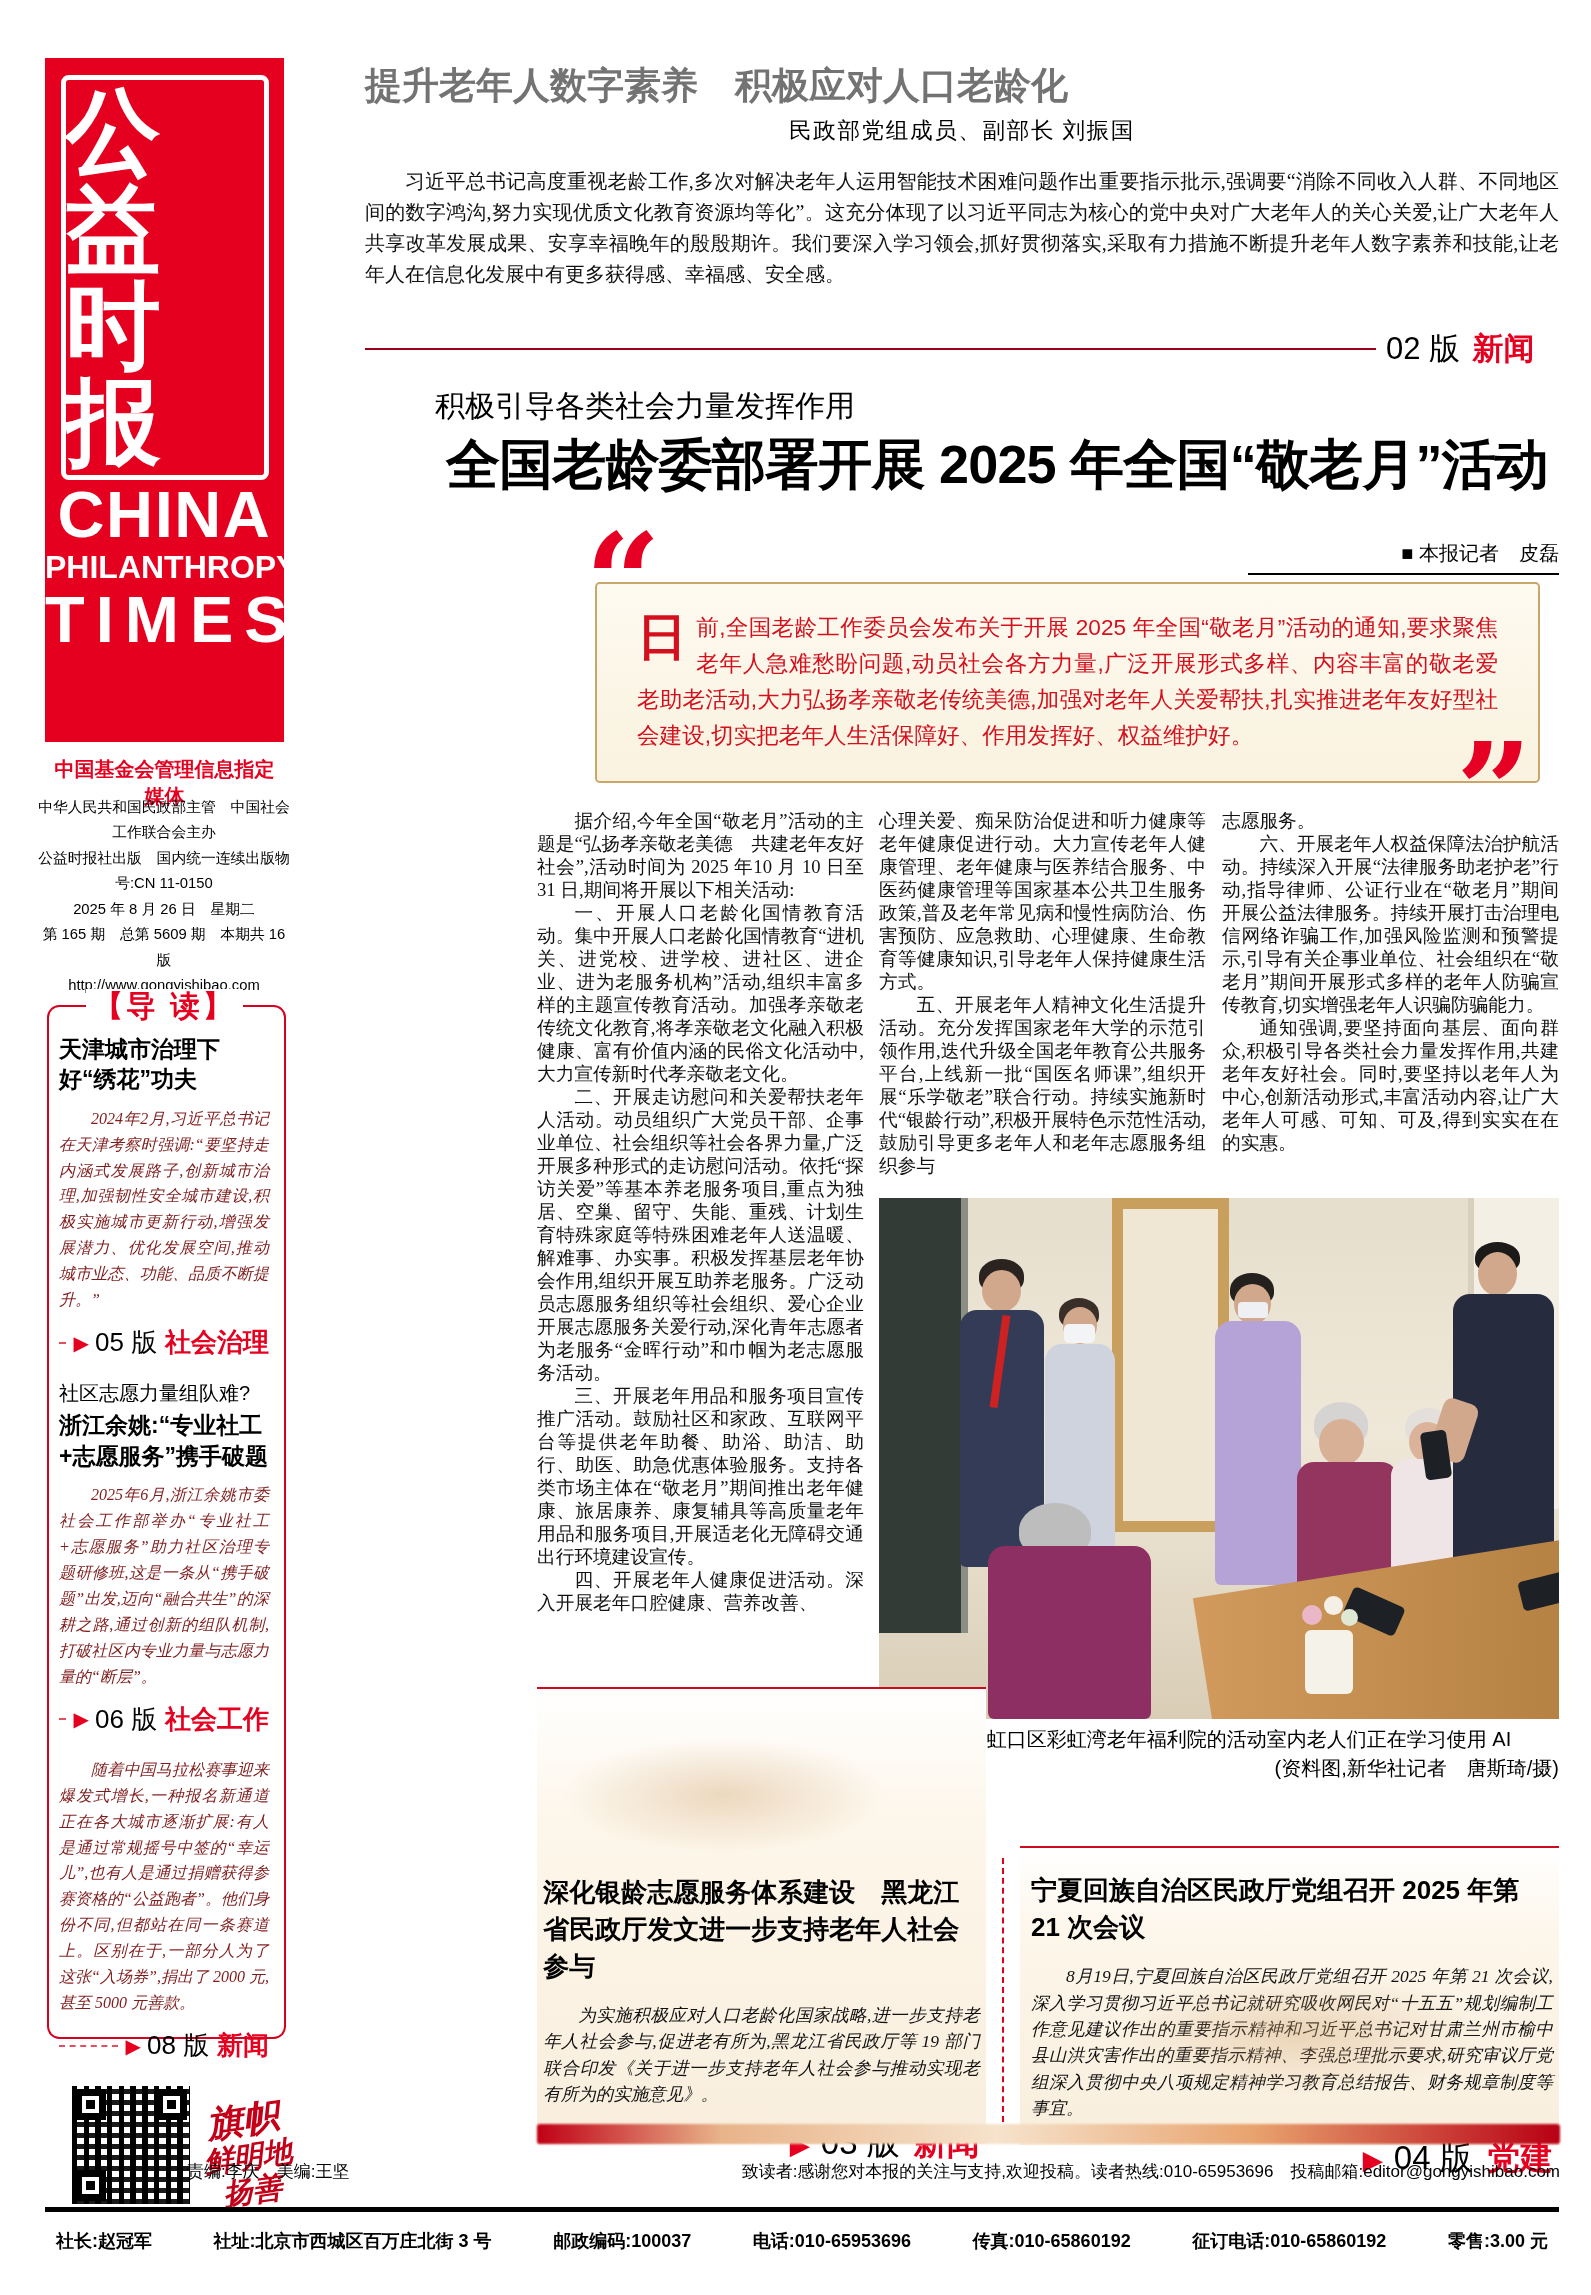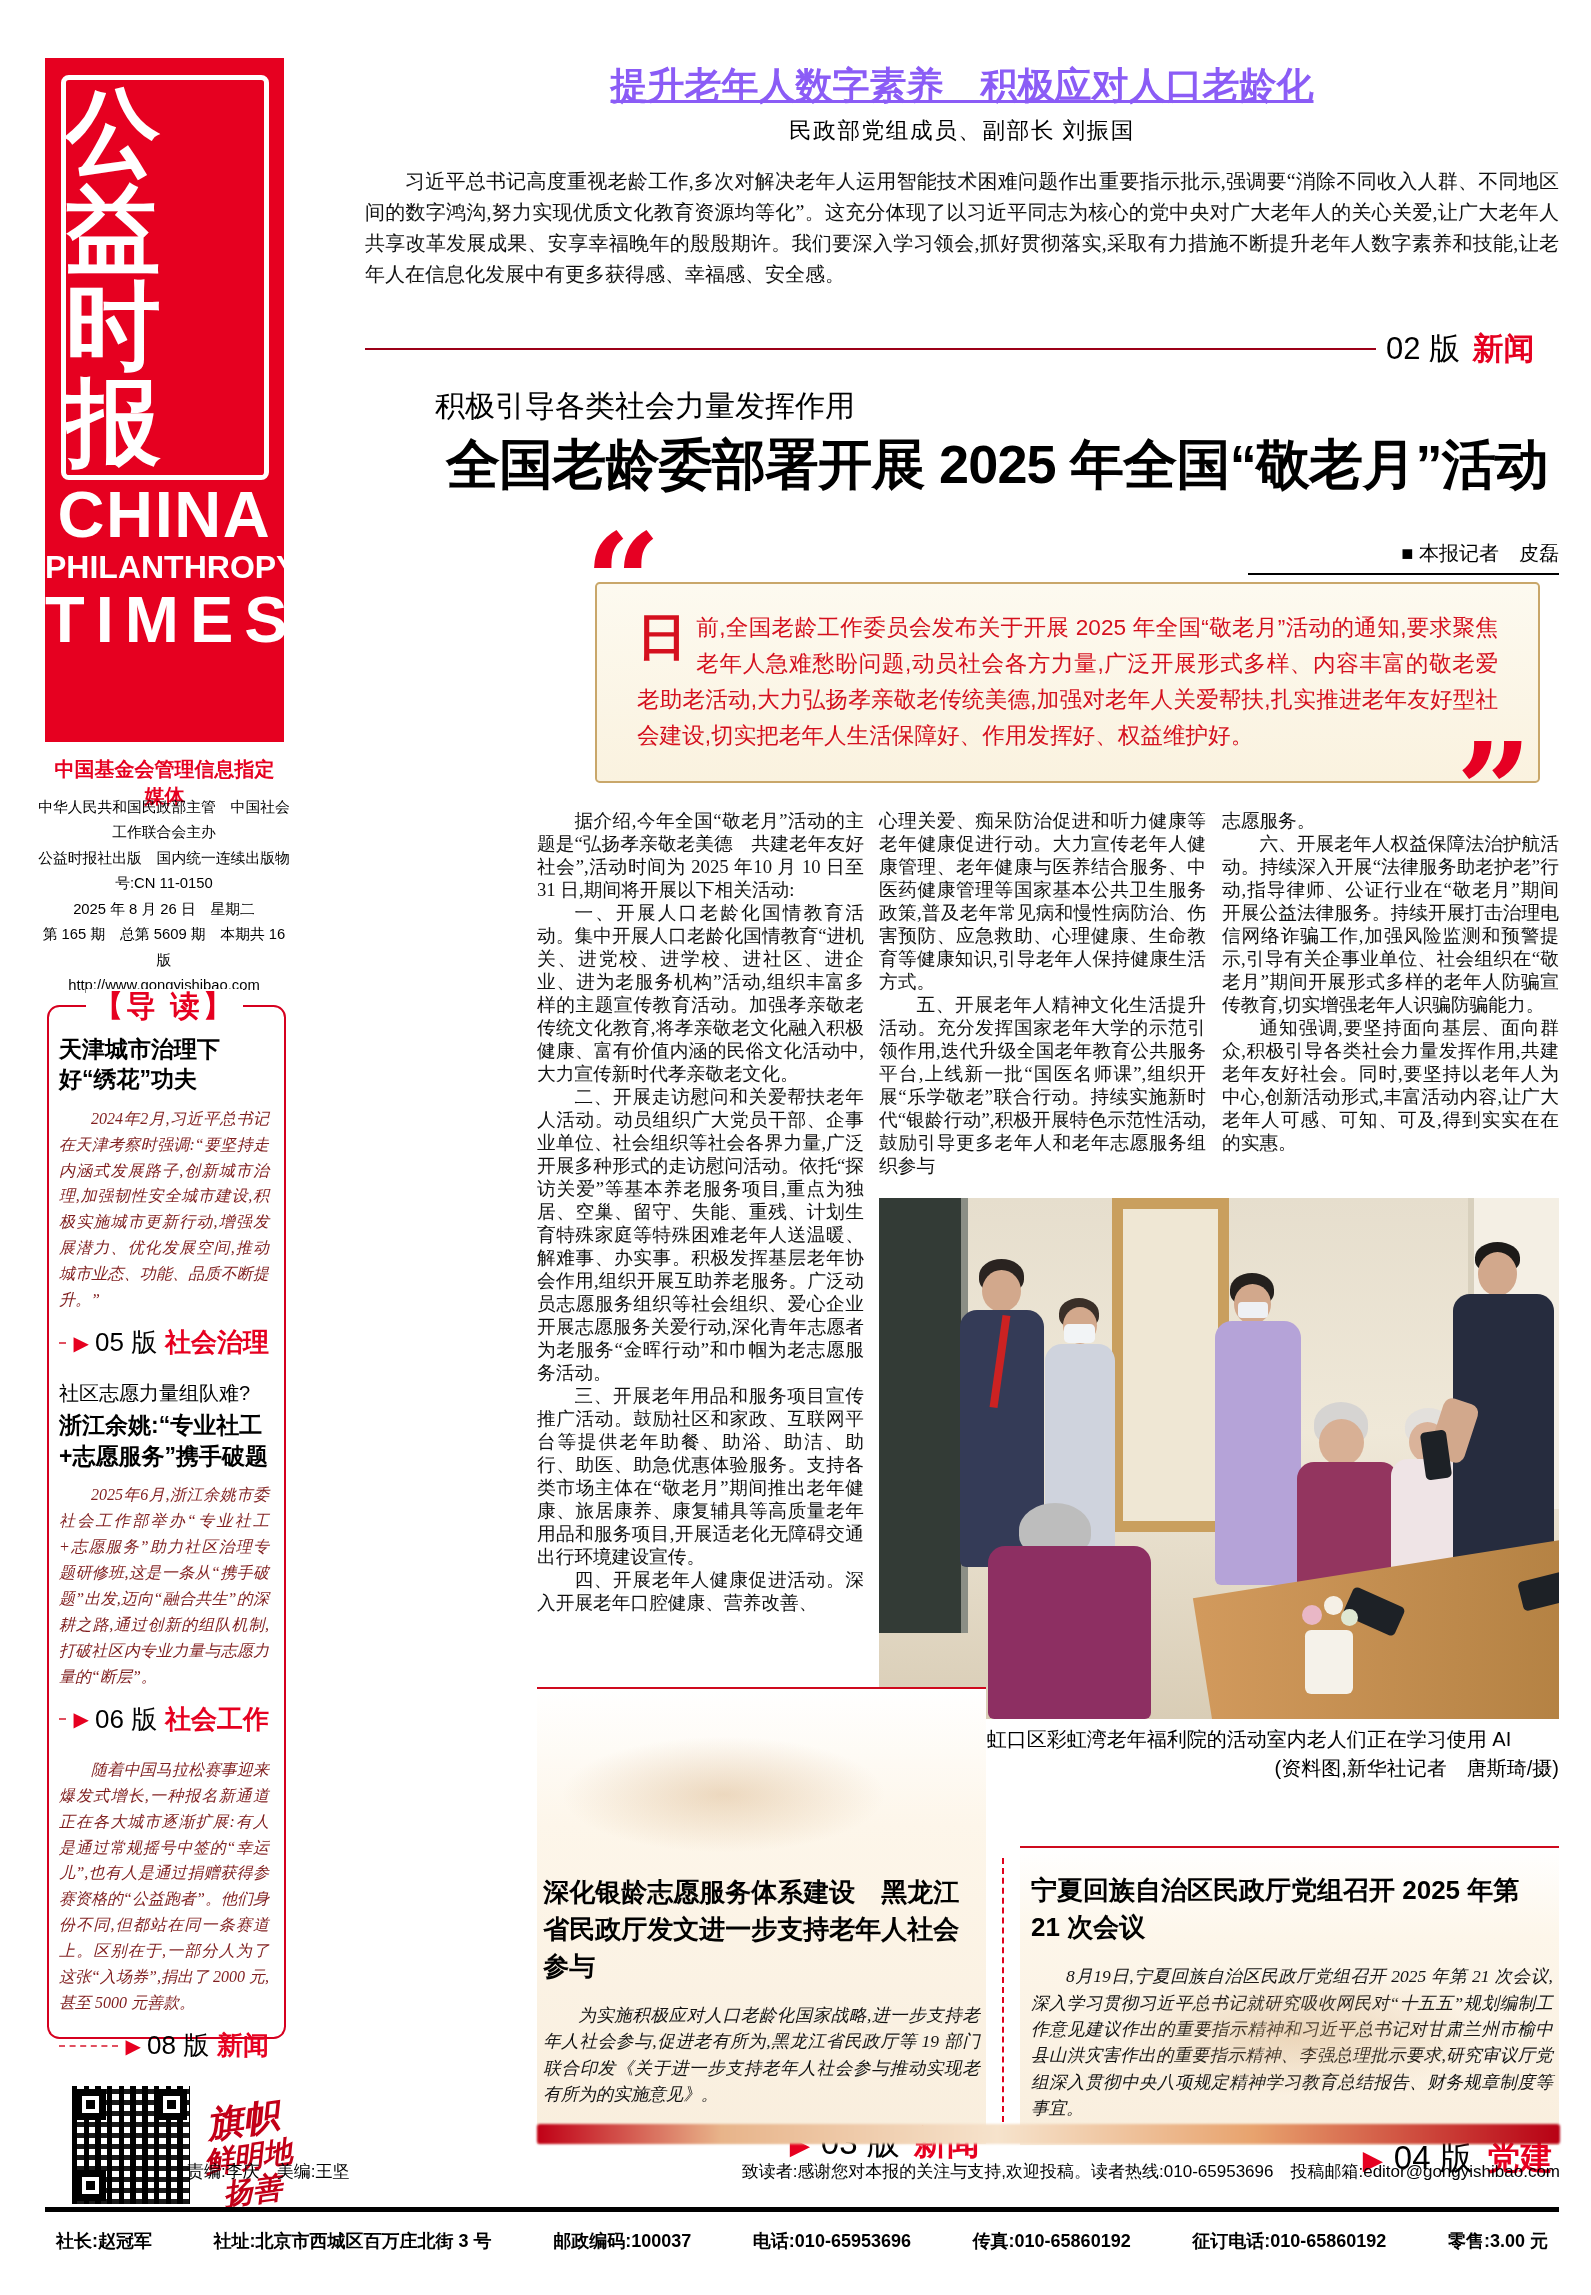--- a/index.html
+++ b/index.html
@@ -48,22 +48,22 @@
       repeating-linear-gradient(0deg,rgba(0,0,0,.9) 0 5.4px,rgba(255,255,255,0) 5.4px 11px),
       repeating-linear-gradient(90deg,#000 0 5.4px,#fff 5.4px 11.7px);outline:3.1px solid #fff;}
   .qr-eye{position:absolute;width:31px;height:31px;border:7px solid #000;background:#fff;box-sizing:border-box;}
   .qr-eye i{display:block;width:9.3px;height:9.3px;background:#000;margin:3.9px;}
   .slogan{left:193px;top:2100px;width:109px;color:#c30018;transform:rotate(-8deg);
           font-family:"DejaVu Serif","Liberation Serif",serif;font-style:italic;font-weight:bold;text-align:center;}
   .slogan .s1{font-size:36px;line-height:1.1;}
   .slogan .s2{font-size:29.5px;line-height:1.15;}
 
   
-  .top-title{left:365px;top:61px;width:1194px;text-align:center;font-size:37px;font-weight:900;
-             font-family:"Liberation Sans","DejaVu Sans",sans-serif;color:#8b5cf6;text-decoration:underline;}
+  .top-title{left:365px;top:61px;width:1194px;text-align:left;font-size:37px;font-weight:900;
+             font-family:"Liberation Sans","DejaVu Sans",sans-serif;color:#737373;}
   .top-author{left:365px;top:115px;width:1194px;text-align:center;font-size:22.6px;color:#000;letter-spacing:1.6px;}
   .top-body{left:365px;top:166px;width:1194px;font-size:20px;line-height:31px;text-align:justify;
             text-indent:2em;color:#111;}
   .page-rule{left:365px;top:348px;width:1011px;height:0;border-top:2.3px solid #9c0018;}
   .page-tag{left:1386px;top:328px;width:173px;white-space:nowrap;}
   .page-tag .pg{font-size:31px;color:#000;font-family:"Liberation Sans","DejaVu Sans",sans-serif;}
   .page-tag .sec{font-size:31px;color:#e60020;font-weight:900;margin-left:9.3px;
                  font-family:"Liberation Sans","DejaVu Sans",sans-serif;}
 
   

